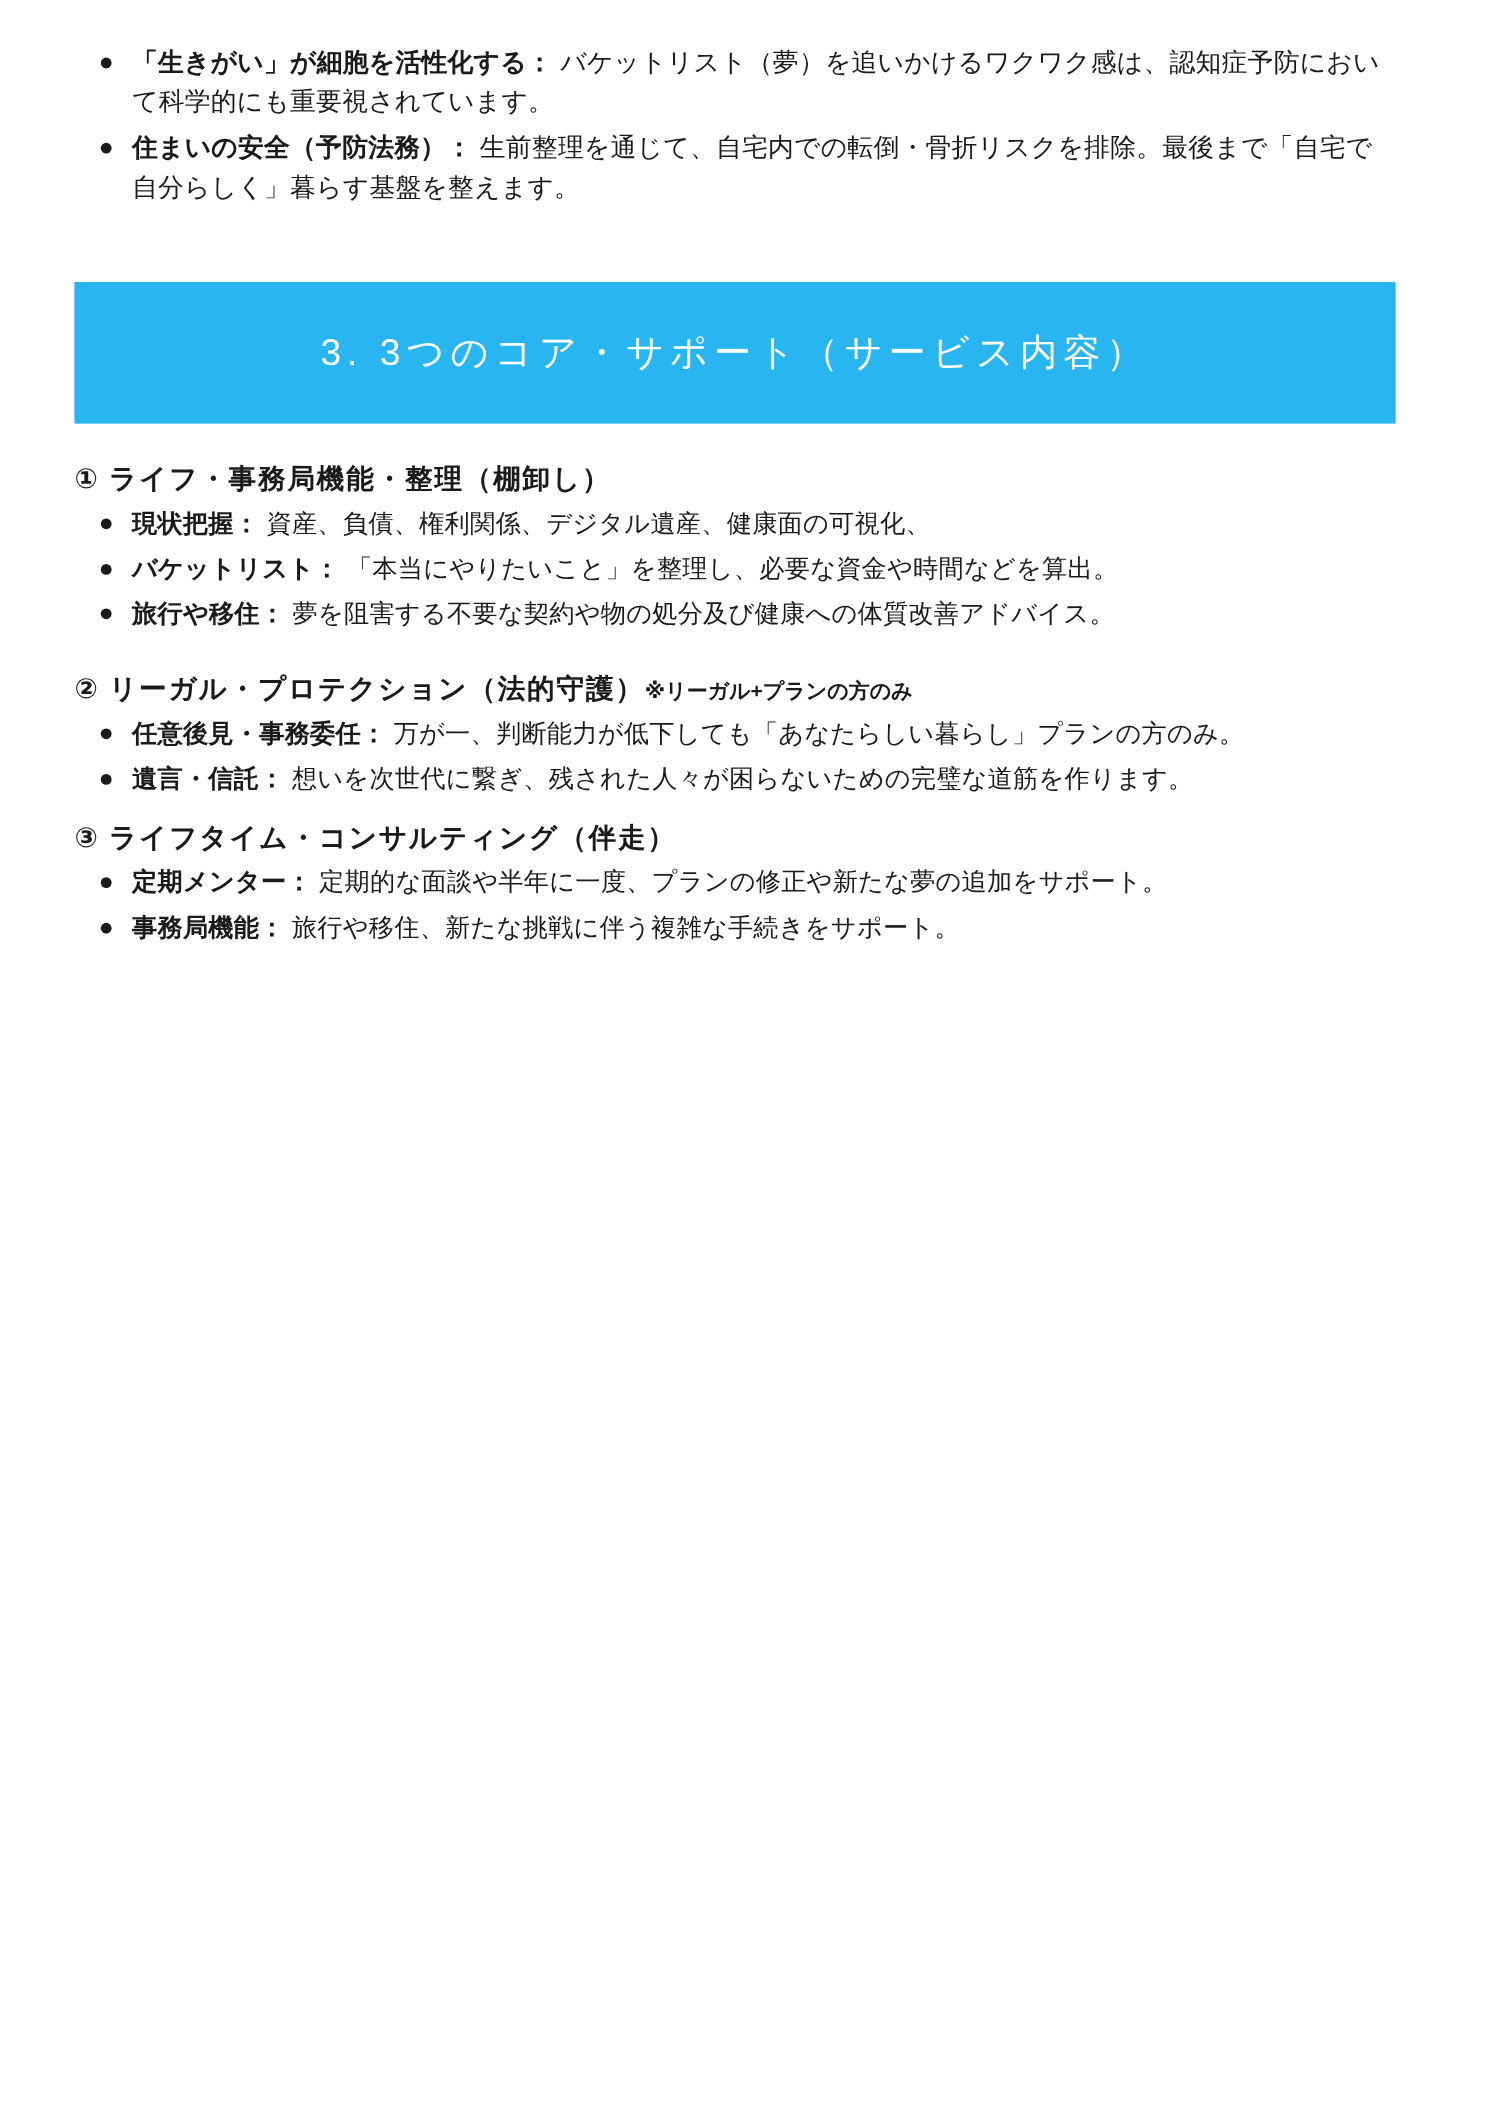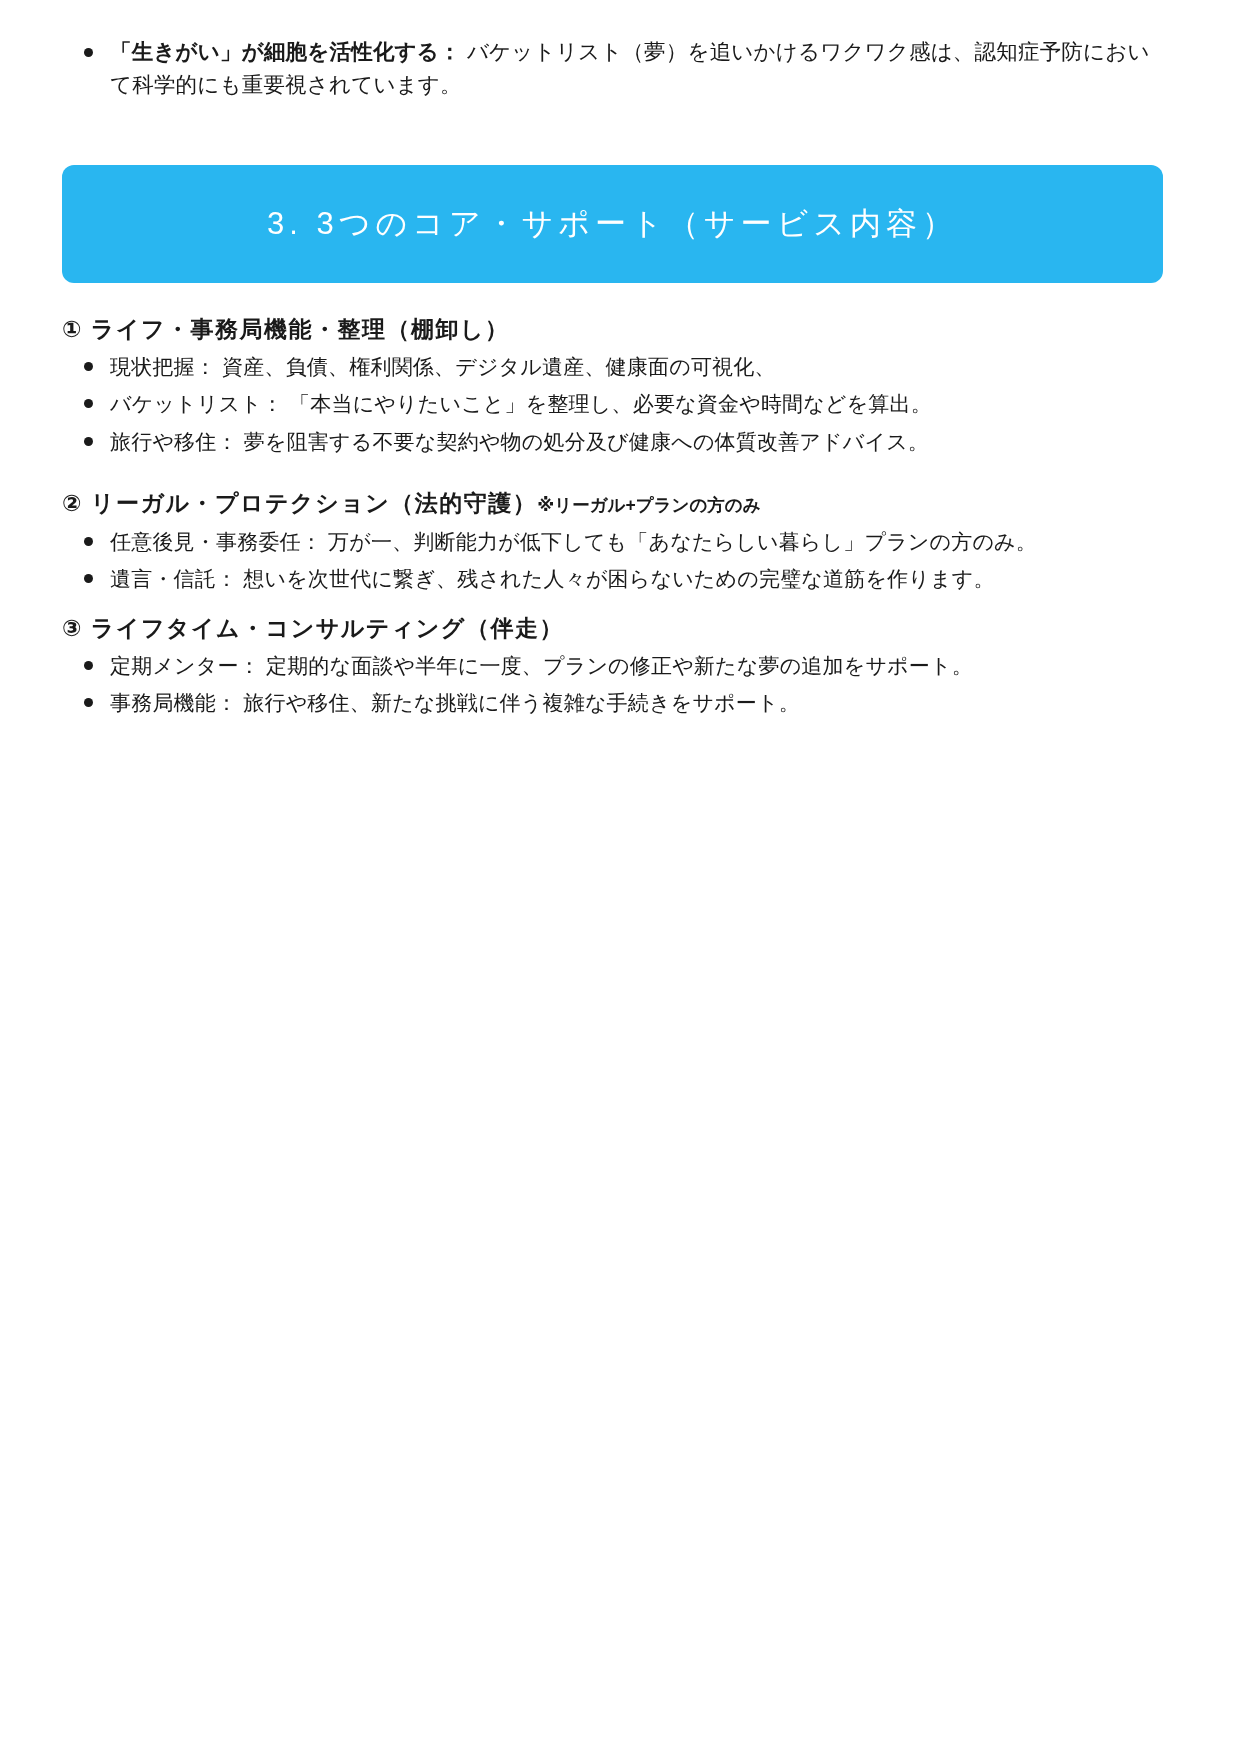--- a/index.html
+++ b/index.html
@@ -50,21 +50,20 @@
   }
 
   
   .banner {
     margin: 62px 0 0 0;
     background: #29b6f0;
     height: 118px;
     display: flex;
     align-items: center;
     justify-content: center;
-    border-radius: 12px;
   }
   .banner-title {
     color: #ffffff;
     font-size: 31px;
     letter-spacing: 5px;
     font-weight: normal;
   }
 
   
   .section {
@@ -99,33 +98,36 @@
     content: "";
     position: absolute;
     left: 22px;
     top: 11px;
     width: 9px;
     height: 9px;
     border-radius: 50%;
     background: #1a1a1a;
   }
   .sub-lead {
-    font-weight: normal;
+    font-weight: bold;
   }
   .sec2 { }
   .sec3 { margin-top: 17px; }
 </style>
 </head>
 <body>
 
 <div class="page">
 
   <ul class="bullets">
     <li>
       <span class="lead">「生きがい」が細胞を活性化する：</span><span> バケットリスト（夢）を追いかけるワクワク感は、認知症予防において科学的にも重要視されています。</span>
+    </li>
+    <li>
+      <span class="lead">住まいの安全（予防法務）：</span><span> 生前整理を通じて、自宅内での転倒・骨折リスクを排除。最後まで「自宅で自分らしく」暮らす基盤を整えます。</span>
     </li>
   </ul>
 
   <div class="banner" style="background: rgb(41, 182, 240);">
     <div class="banner-title">3. 3つのコア・サポート（サービス内容）</div>
   </div>
 
   <div class="section">
     <h2 class="section-heading">
       <span>① ライフ・事務局機能・整理（棚卸し）</span><span class="note"></span>

